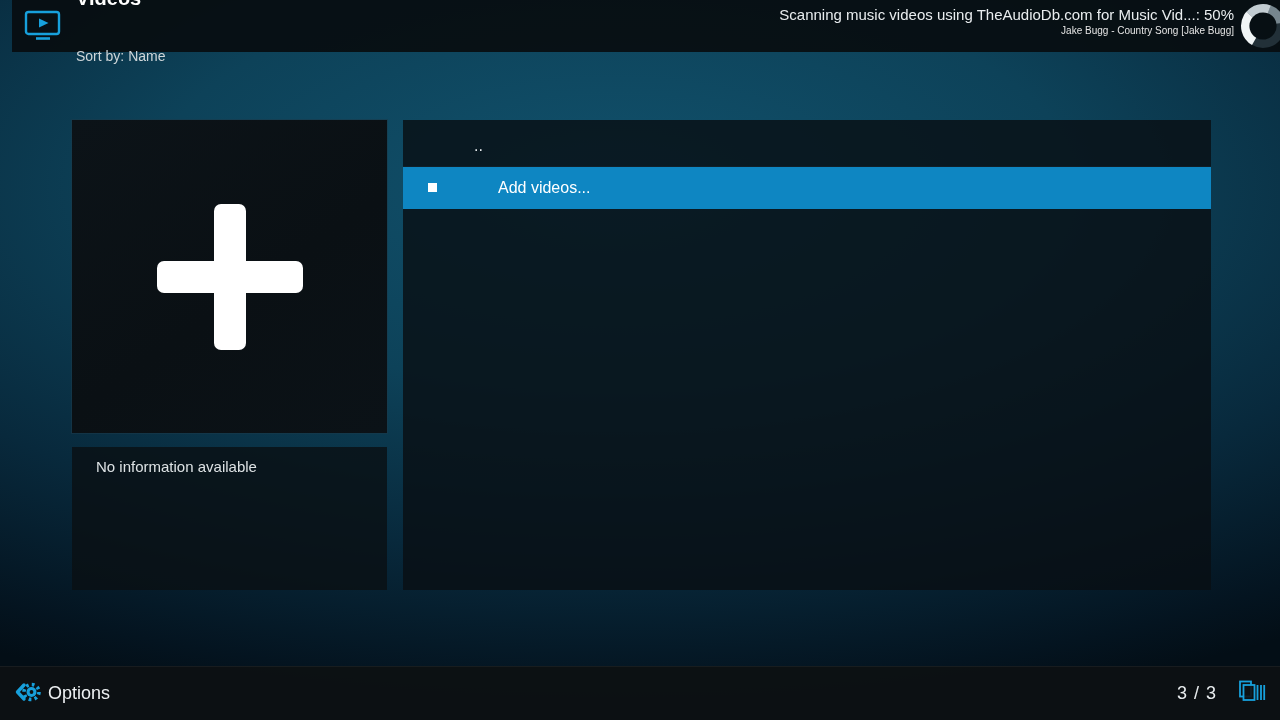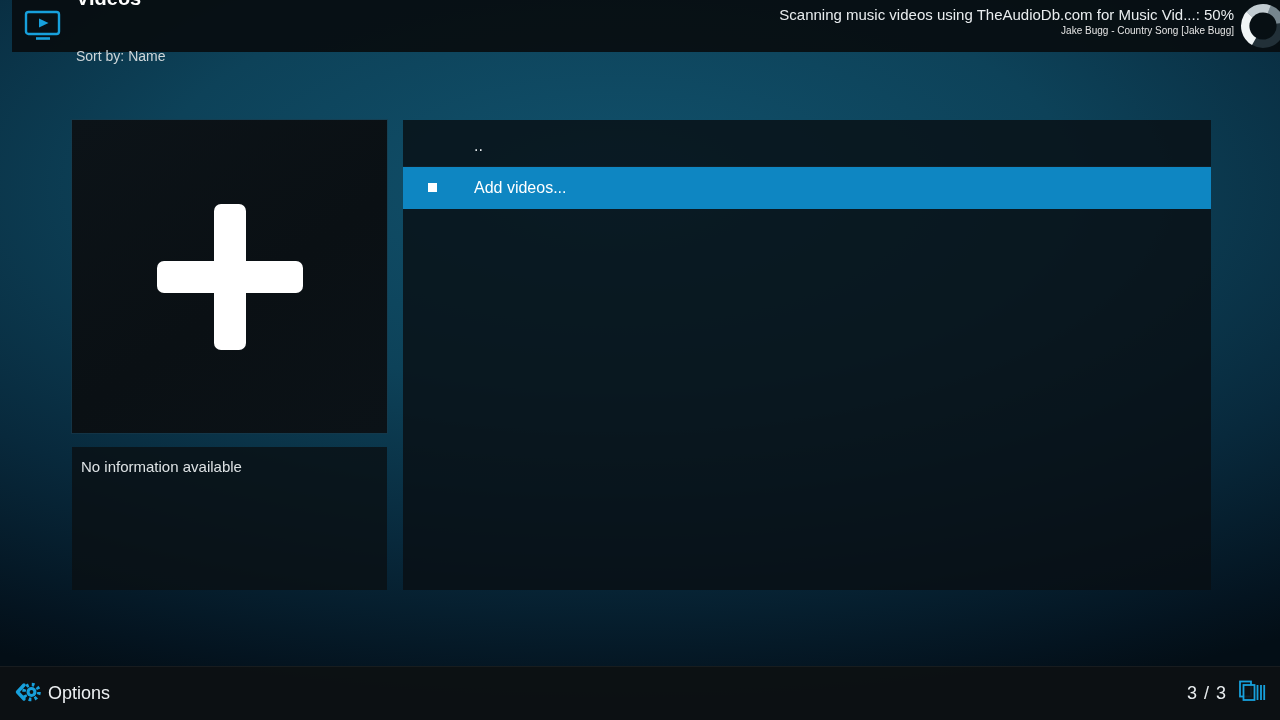--- a/index.html
+++ b/index.html
@@ -45,21 +45,21 @@
   .plus{position:relative;width:146px;height:146px;}
   .plus::before,.plus::after{
     content:"";position:absolute;background:#ffffff;border-radius:7px;
   }
   .plus::before{left:0;top:57px;width:146px;height:32px;}
   .plus::after{left:57px;top:0;width:32px;height:146px;}
 
   .info-box{
     position:absolute;left:72px;top:447px;width:315px;height:143px;
     background:rgba(10,16,20,0.82);
-    padding:11px 9px;
+    padding:11px 24px;
     font-size:15px;color:#dde2e4;
   }
 
   
   .list-panel{
     position:absolute;left:403px;top:120px;width:808px;height:470px;
     background:rgba(9,15,19,0.82);
     padding-top:5px;
   }
   .row{
@@ -68,35 +68,35 @@
     border-bottom:1px solid rgba(150,180,195,0.05);
     font-size:16px;color:#e8ecee;
     cursor:default;
   }
   .row .bullet{
     width:9px;height:9px;background:#99a2a7;margin-right:37px;flex:0 0 auto;
   }
   .row.no-bullet .bullet{visibility:hidden;}
   .row.selected{
     background:var(--selected);
-    color:#ffffff;border-bottom-color:transparent;
+    color:#ffffff;border-bottom-color:transparent;gap:24px;
   }
   .row.selected .bullet{background:#ffffff;}
 
   
   .bottom-bar{
     position:absolute;left:0;bottom:0;width:1280px;height:54px;
     background:rgba(13,17,19,0.95);
     border-top:1px solid rgba(255,255,255,0.05);
     display:flex;align-items:center;
     padding:0 14px;
   }
   .options-btn{display:flex;align-items:center;gap:6px;}
   .options-label{font-size:18px;color:#eef1f3;}
-  .bb-right{margin-left:auto;display:flex;align-items:center;gap:11px;}
+  .bb-right{margin-left:auto;display:flex;align-items:center;gap:21px;}
   .position-text{font-size:18px;color:#e9edef;letter-spacing:1px;}
 
   .accent-stroke{stroke:var(--accent);}
   .accent-fill{fill:var(--accent);}
 </style>
 </head>
 <body>
 
 <div class="top-bar">
   <div class="tb-left">

